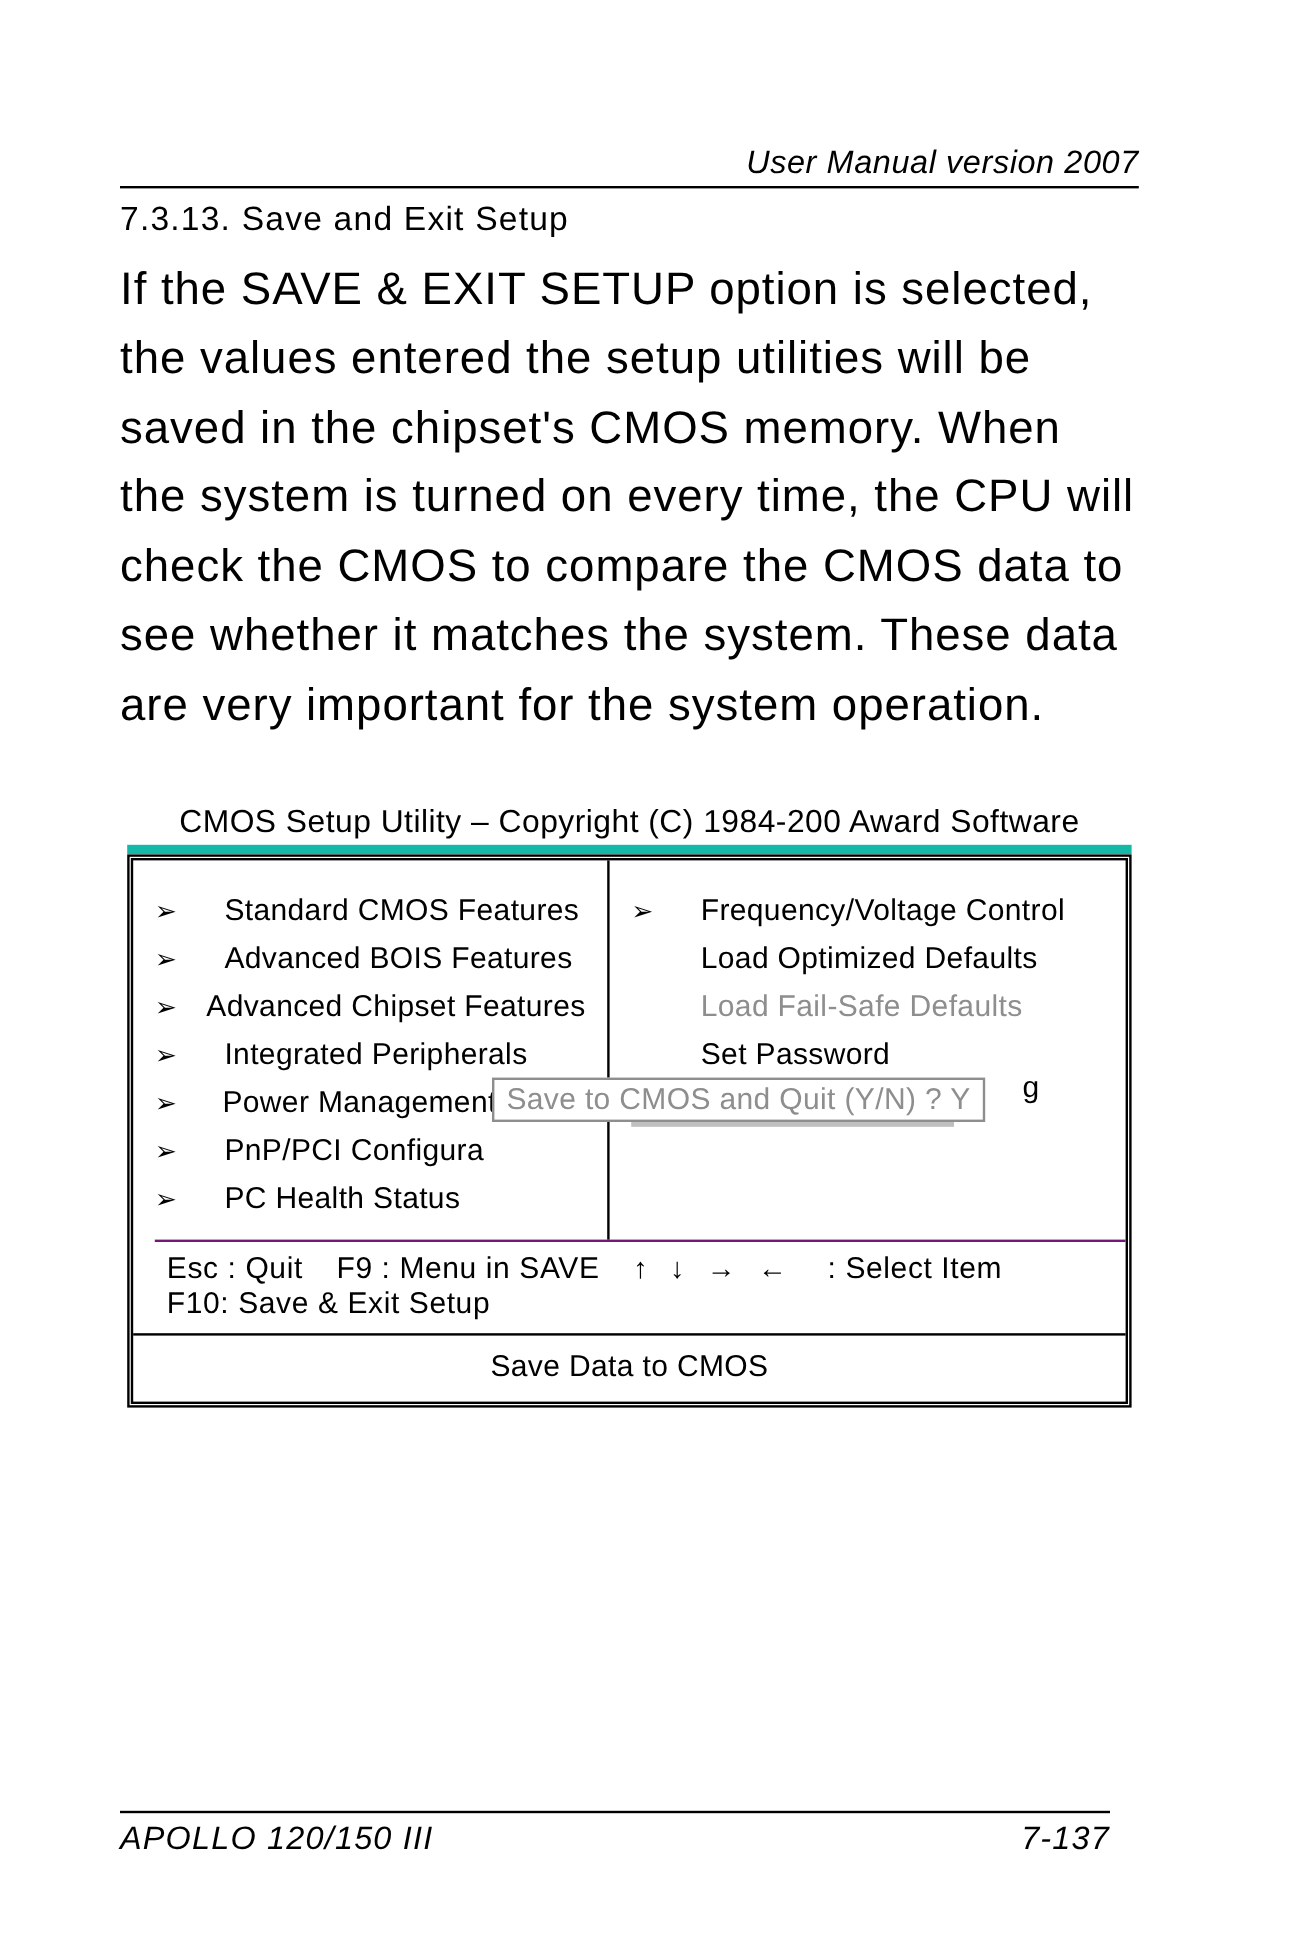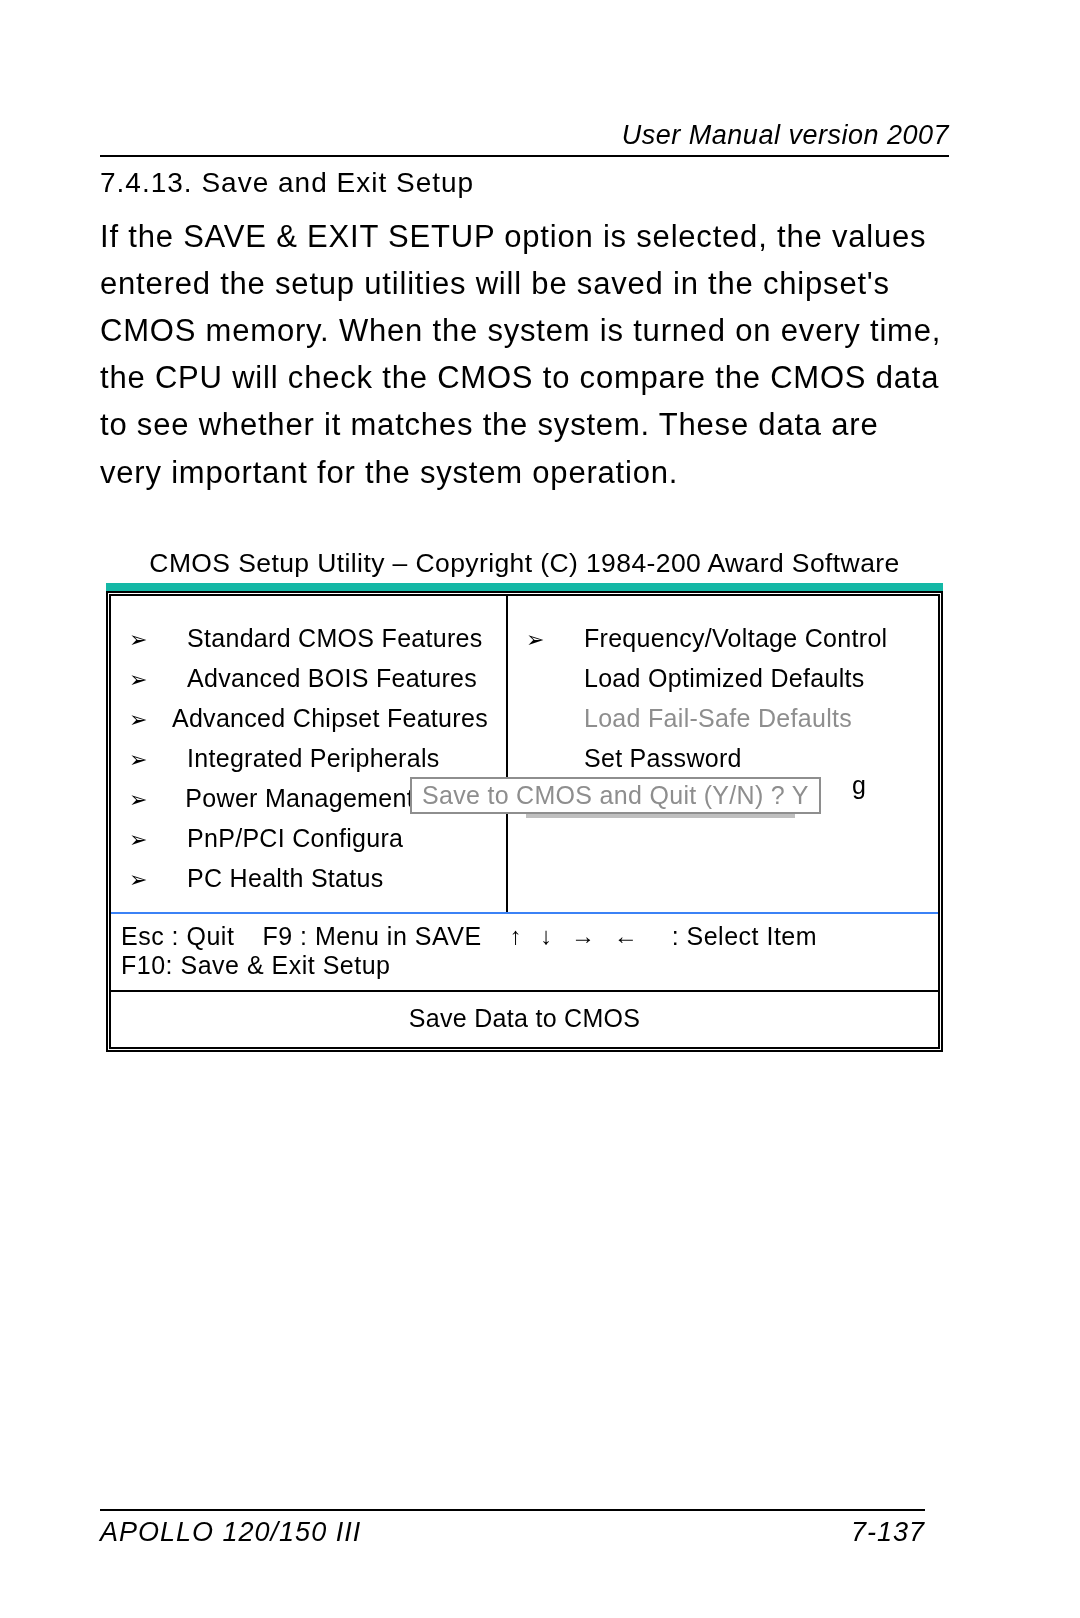--- a/index.html
+++ b/index.html
@@ -29,21 +29,21 @@
     font-size: 27px;
     letter-spacing: 0.5px;
     margin-bottom: 4px;
   }
   .section-title {
     font-size: 28px;
     letter-spacing: 1px;
     margin: 10px 0 14px 0;
   }
   .body-text {
-    font-size: 31px;
+    font-size: 38px;
     line-height: 1.52;
     letter-spacing: 0.8px;
     margin-bottom: 50px;
   }
 
   .bios-wrap {
     padding: 0 6px;
   }
   .bios-title {
     text-align: center;
@@ -85,24 +85,25 @@
   .menu-row.indent .label {
     padding-left: 58px;
   }
   .dim { color: #8e8e8e; }
   .hl {
     background: #bfbfbf;
     color: #000;
     padding: 0 4px;
   }
   .hints {
-    border-top: 2px solid #3b82f6;
+    border-top: 2px solid #701a75;
     padding: 8px 10px 10px 10px;
     font-size: 25px;
     letter-spacing: 0.5px;
+    margin-left: 18px;
   }
   .hints-row {
     display: flex;
     align-items: center;
     gap: 28px;
     flex-wrap: nowrap;
     white-space: nowrap;
   }
   .arrows {
     font-family: "Segoe UI Symbol","Arial Unicode MS",sans-serif;
@@ -153,21 +154,21 @@
   }
 </style>
 </head>
 <body>
 
 <div class="page">
 
   <div class="header">User Manual version 2007</div>
   <div class="top-rule"></div>
 
-  <div class="section-title">7.4.13.  Save and Exit Setup</div>
+  <div class="section-title">7.3.13.  Save and Exit Setup</div>
   <div class="body-text">If the SAVE &amp; EXIT SETUP option is selected, the values entered the setup utilities will be saved in the chipset's CMOS memory.  When the system is turned on every time, the CPU will check the CMOS to compare the CMOS data to see whether it matches the system.  These data are very important for the system operation.</div>
 
   <div class="bios-wrap" style="position:relative;">
     <div class="bios-title">CMOS Setup Utility – Copyright (C) 1984-200 Award Software</div>
     <div class="bios-box">
 
       <div class="bios-columns">
 
         <div class="bios-col left">
           <div class="menu-row">

